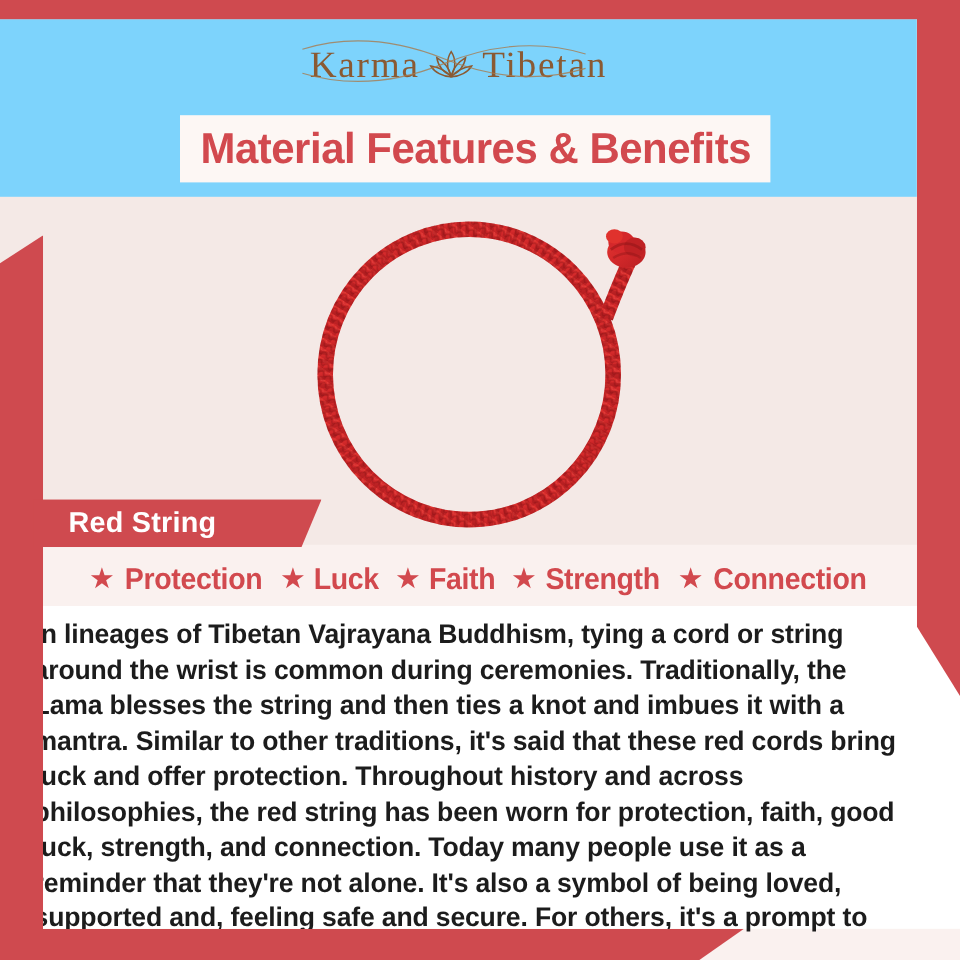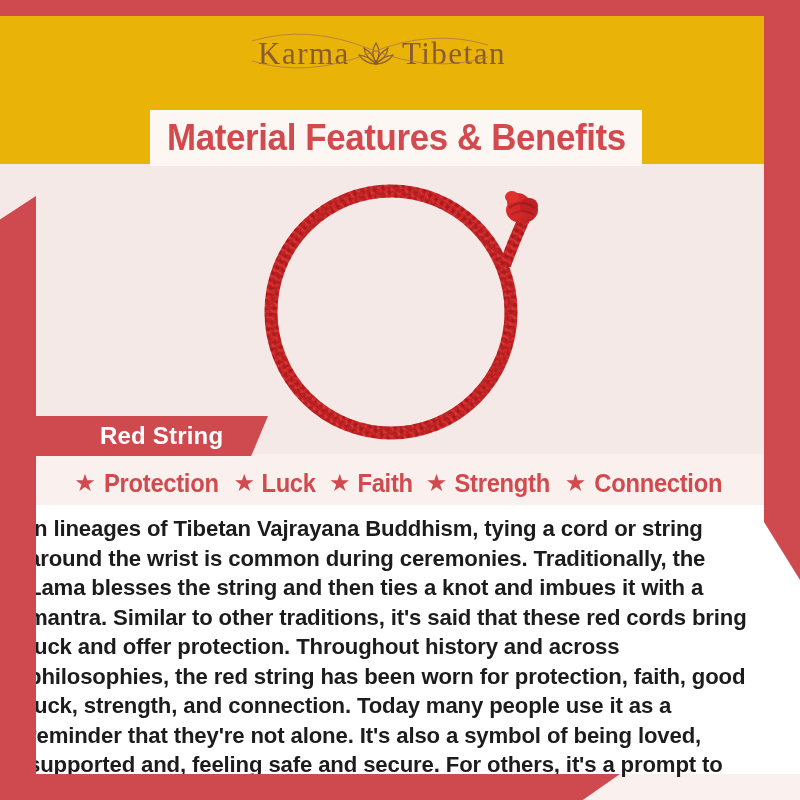--- a/index.html
+++ b/index.html
@@ -44,21 +44,21 @@
     width:620px; height:26px;
     background:#cf4a4f;
     clip-path:polygon(0 0, 100% 0, 94% 100%, 0 100%);
     z-index:5;
   }
 
   
   .header {
     position:absolute; left:0; top:16px;
     width:764px; height:148px;
-    background:#eab308;
+    background:#7dd3fc;
     z-index:2;
   }
 
   .logo {
     position:absolute; left:0; top:20px;
     width:764px;
     display:flex; align-items:center; justify-content:center;
   }
   .logo-inner {
     position:relative;
@@ -77,21 +77,20 @@
     width:248px; height:48px;
     pointer-events:none;
   }
 
   .title-band {
     position:absolute; left:150px; top:96px;
     width:492px; height:56px;
     background:#fdf7f4;
     display:flex; align-items:center; justify-content:center;
     z-index:3;
-    margin-top:14px;
   }
   .title-text {
     font-family:"Liberation Sans Narrow","Liberation Sans",sans-serif;
     font-weight:bold;
     font-size:36px;
     letter-spacing:-0.4px;
     color:#d2494e;
     transform:scaleX(0.97);
     white-space:nowrap;
   }
@@ -119,21 +118,21 @@
     clip-path:polygon(0 0, 100% 0, 93% 100%, 0 100%);
     display:flex; align-items:center;
     z-index:6;
   }
   .badge-text {
     font-family:"Liberation Sans Narrow","Liberation Sans",sans-serif;
     font-weight:bold;
     font-size:24px;
     color:#ffffff;
     letter-spacing:0.2px;
-    margin-left:72px;
+    margin-left:29px;
   }
 
   
   .features {
     position:absolute; left:36px; top:462px;
     width:728px; height:42px;
     display:flex; align-items:center; justify-content:center;
     gap:4px;
     z-index:6;
   }

